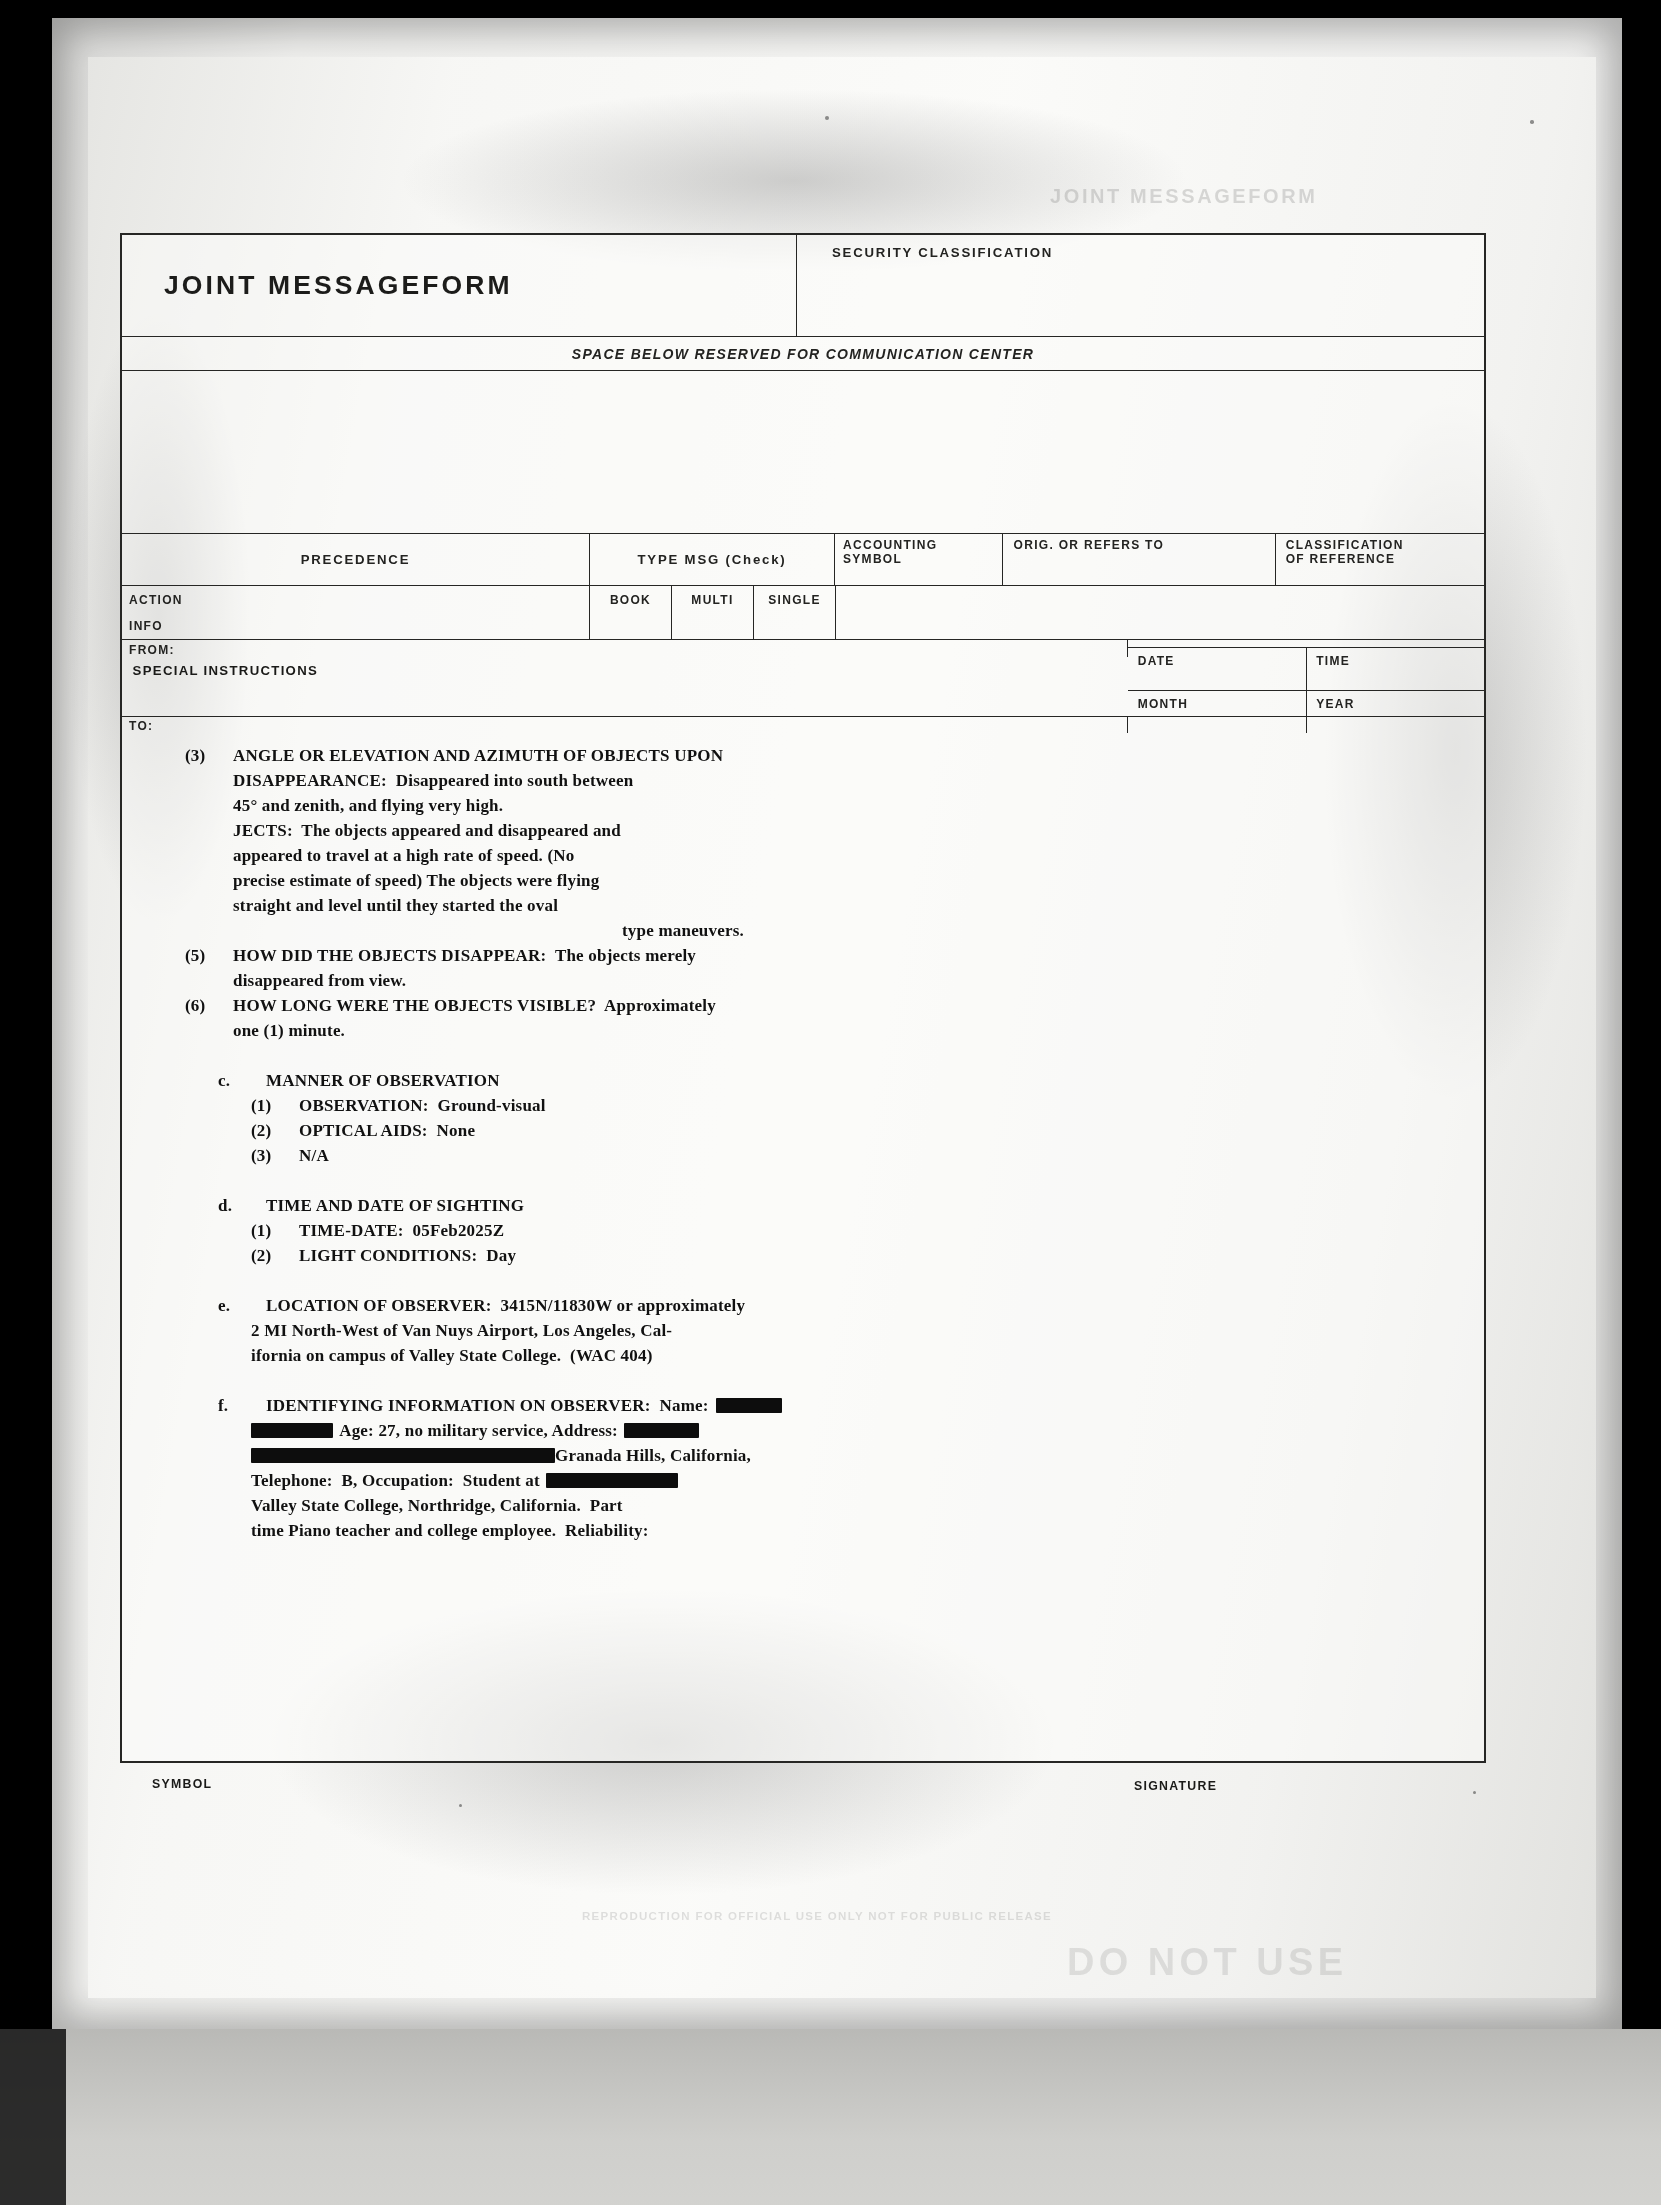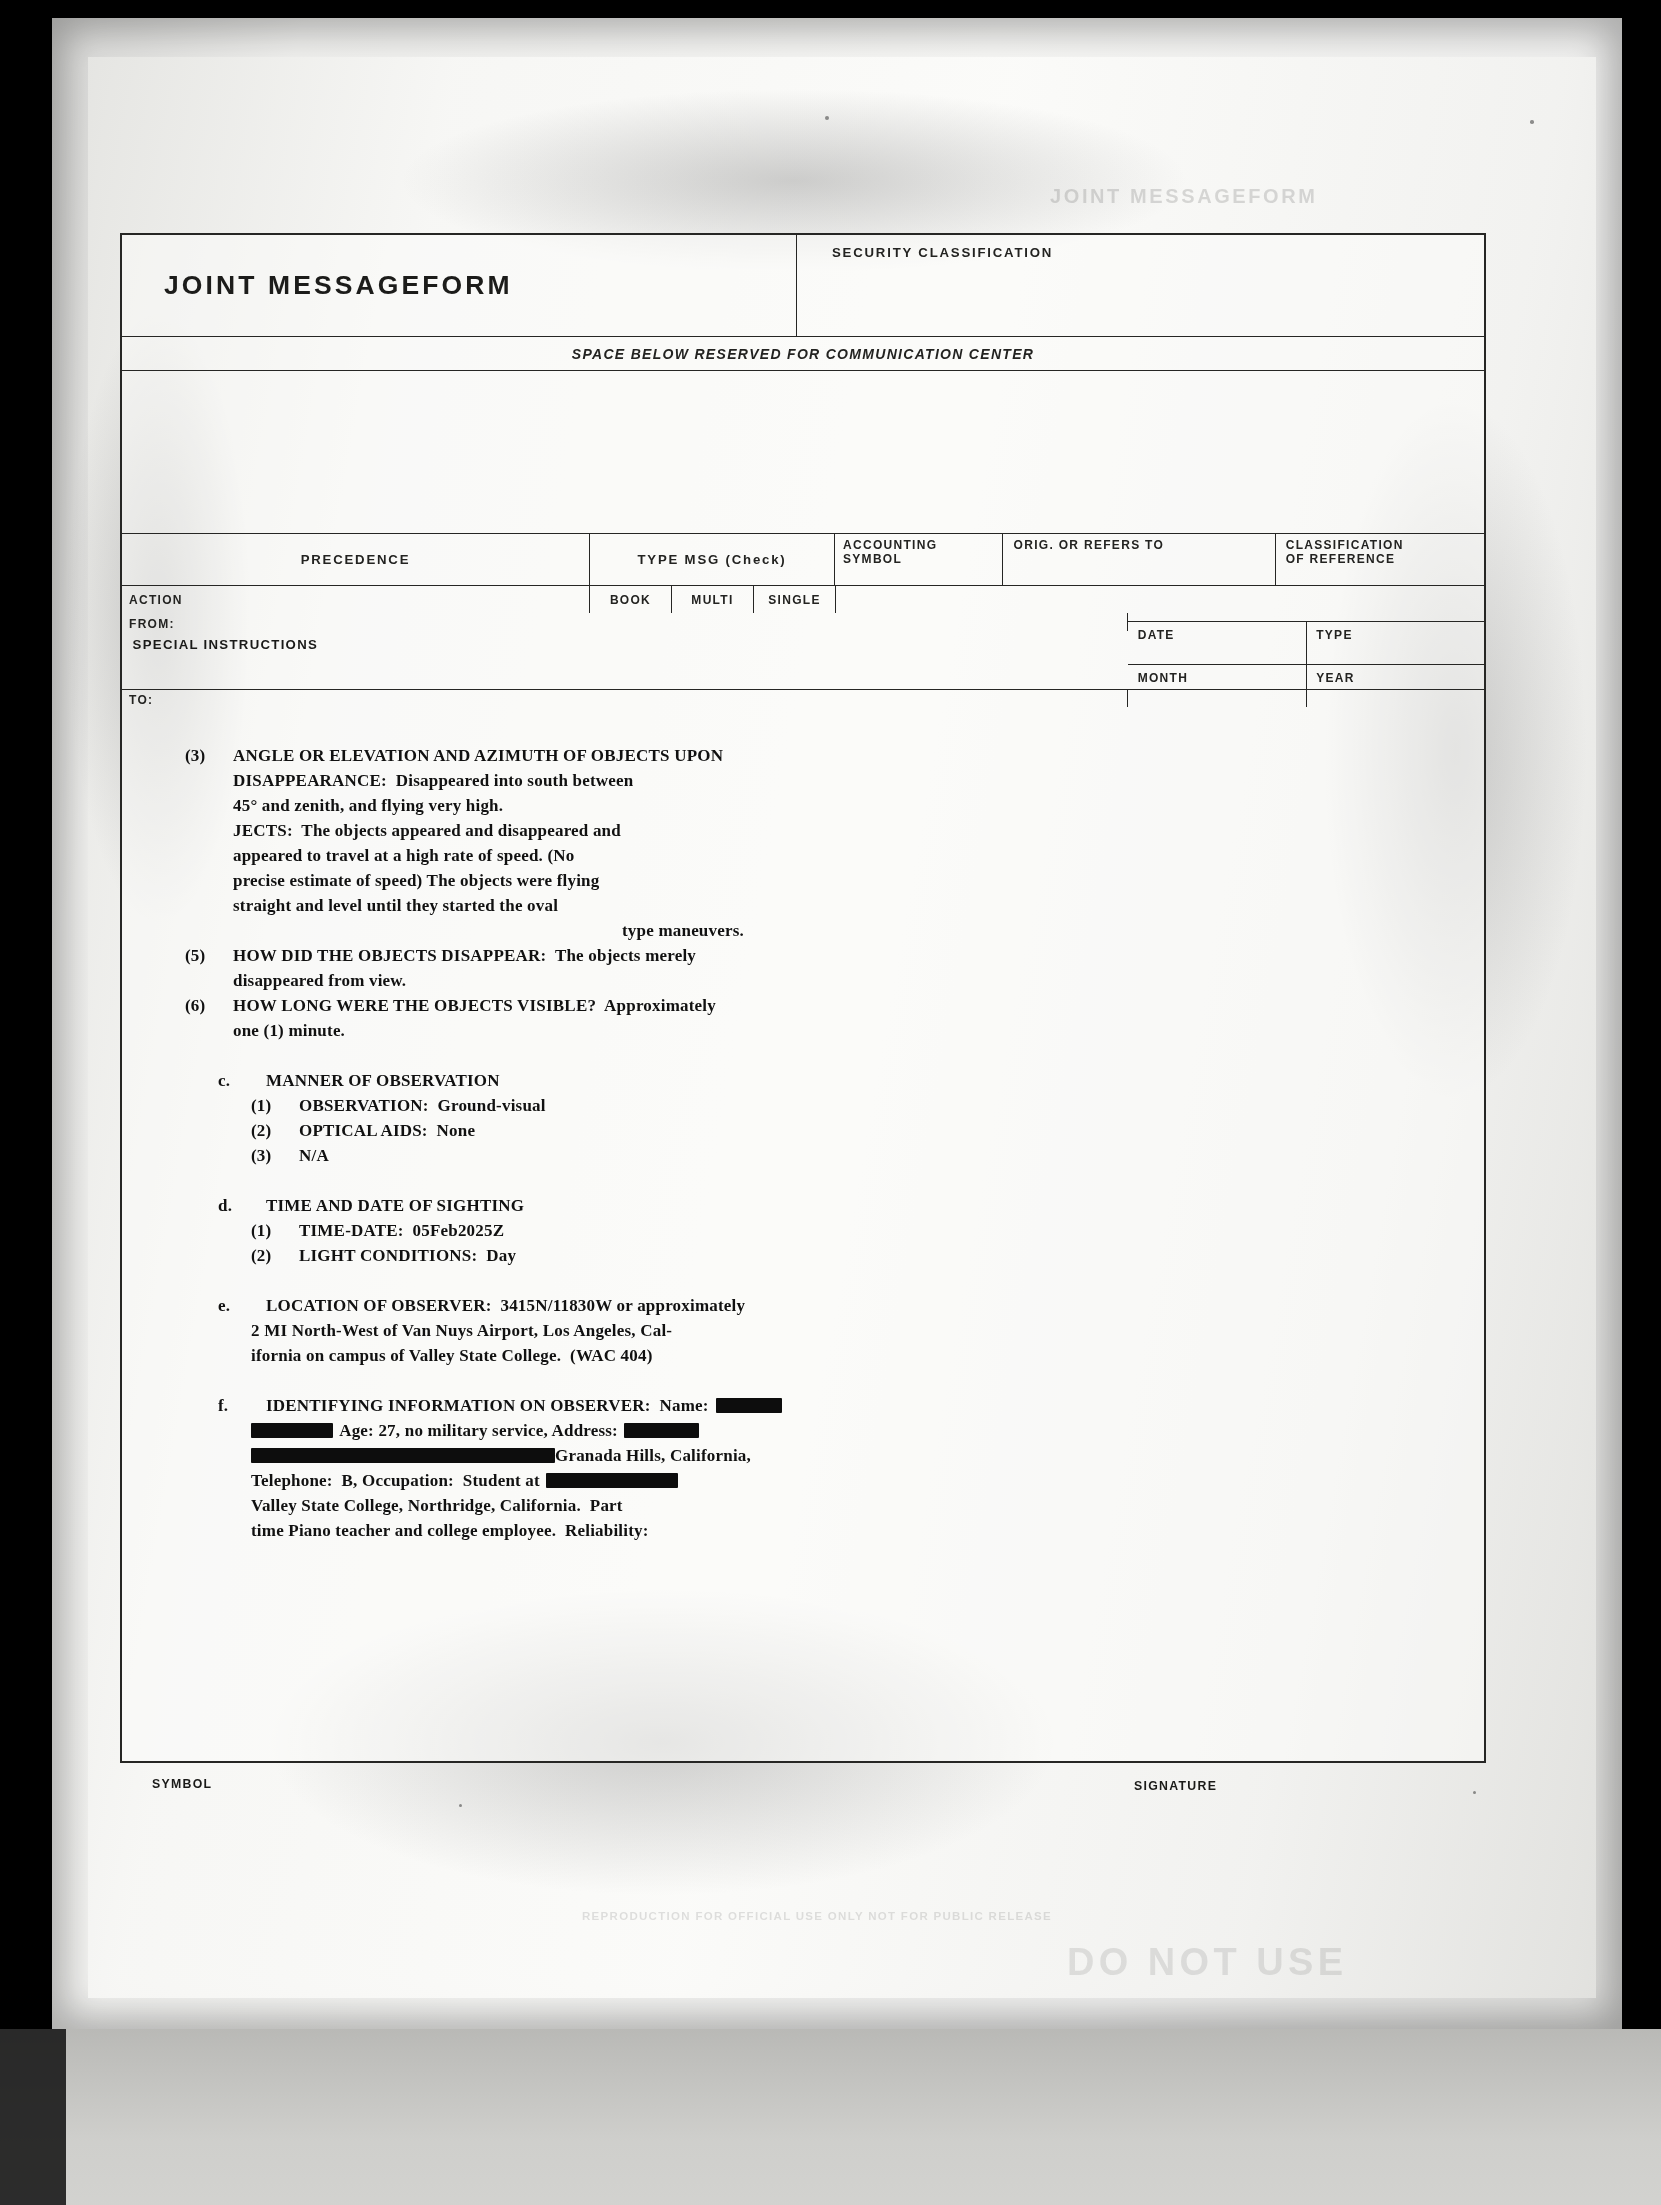--- a/index.html
+++ b/index.html
@@ -305,20 +305,30 @@
     </div>
     <div class="cell tm-cell2 b-r">
       <span class="lbl-sm">MULTI</span>
     </div>
     <div class="cell tm-cell3 b-r">
       <span class="lbl-sm">SINGLE</span>
     </div>
     <div class="cell rest-cell"></div>
   </div>
 
+  <div class="row prec-row3 b-b">
+    <div class="cell pa-lbl">
+      <span class="lbl-sm">INFO</span>
+    </div>
+    <div class="cell pa-fill b-r"></div>
+    <div class="cell tm-cell b-r"></div>
+    <div class="cell tm-cell2 b-r"></div>
+    <div class="cell tm-cell3 b-r"></div>
+    <div class="cell rest-cell"></div>
+  </div>
 
   <div class="row from-row b-b">
     <div class="cell from-main b-r">
       <span class="lbl-sm">FROM:</span>
     </div>
     <div class="cell spec-col">
       <span class="side-lbl">SPECIAL INSTRUCTIONS</span>
     </div>
   </div>
 
@@ -326,21 +336,21 @@
     <div class="cell to-main b-r">
       <span class="lbl-sm">TO:</span>
     </div>
     <div class="cell to-side">
       <div class="dt-table">
         <div class="dt-row top">
           <div class="dt-cell first">
             <span class="lbl-sm">DATE</span>
           </div>
           <div class="dt-cell">
-            <span class="lbl-sm">TYPE</span>
+            <span class="lbl-sm">TIME</span>
           </div>
         </div>
         <div class="dt-row">
           <div class="dt-cell first">
             <span class="lbl-sm">MONTH</span>
           </div>
           <div class="dt-cell">
             <span class="lbl-sm">YEAR</span>
           </div>
         </div>

